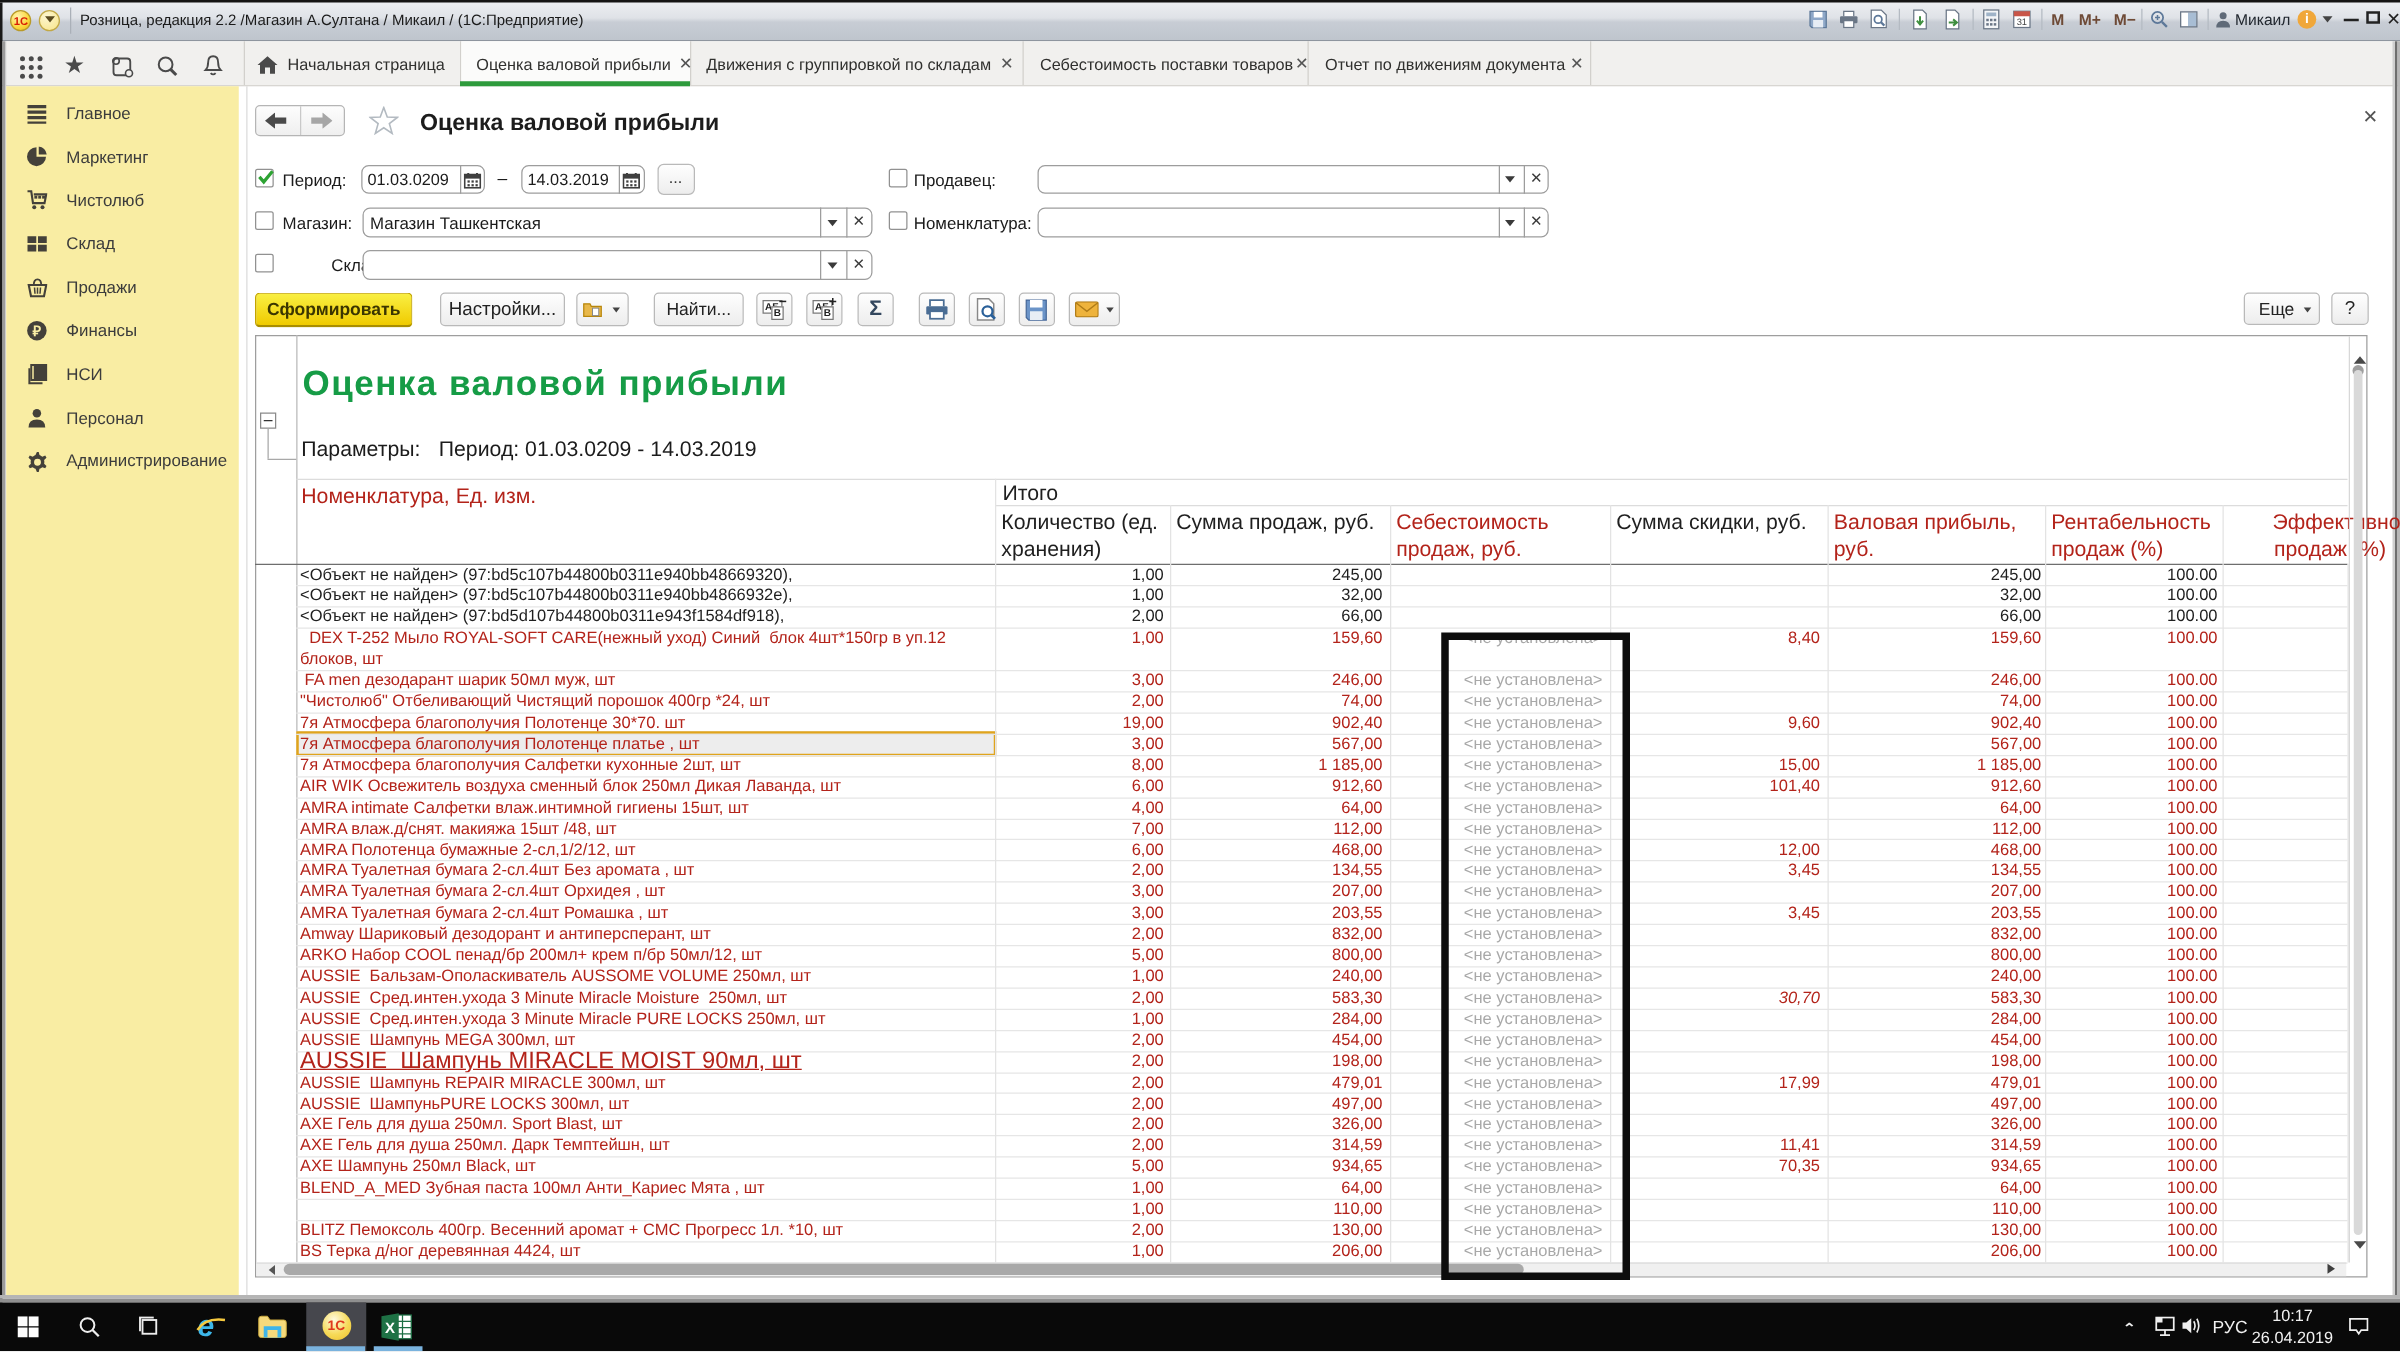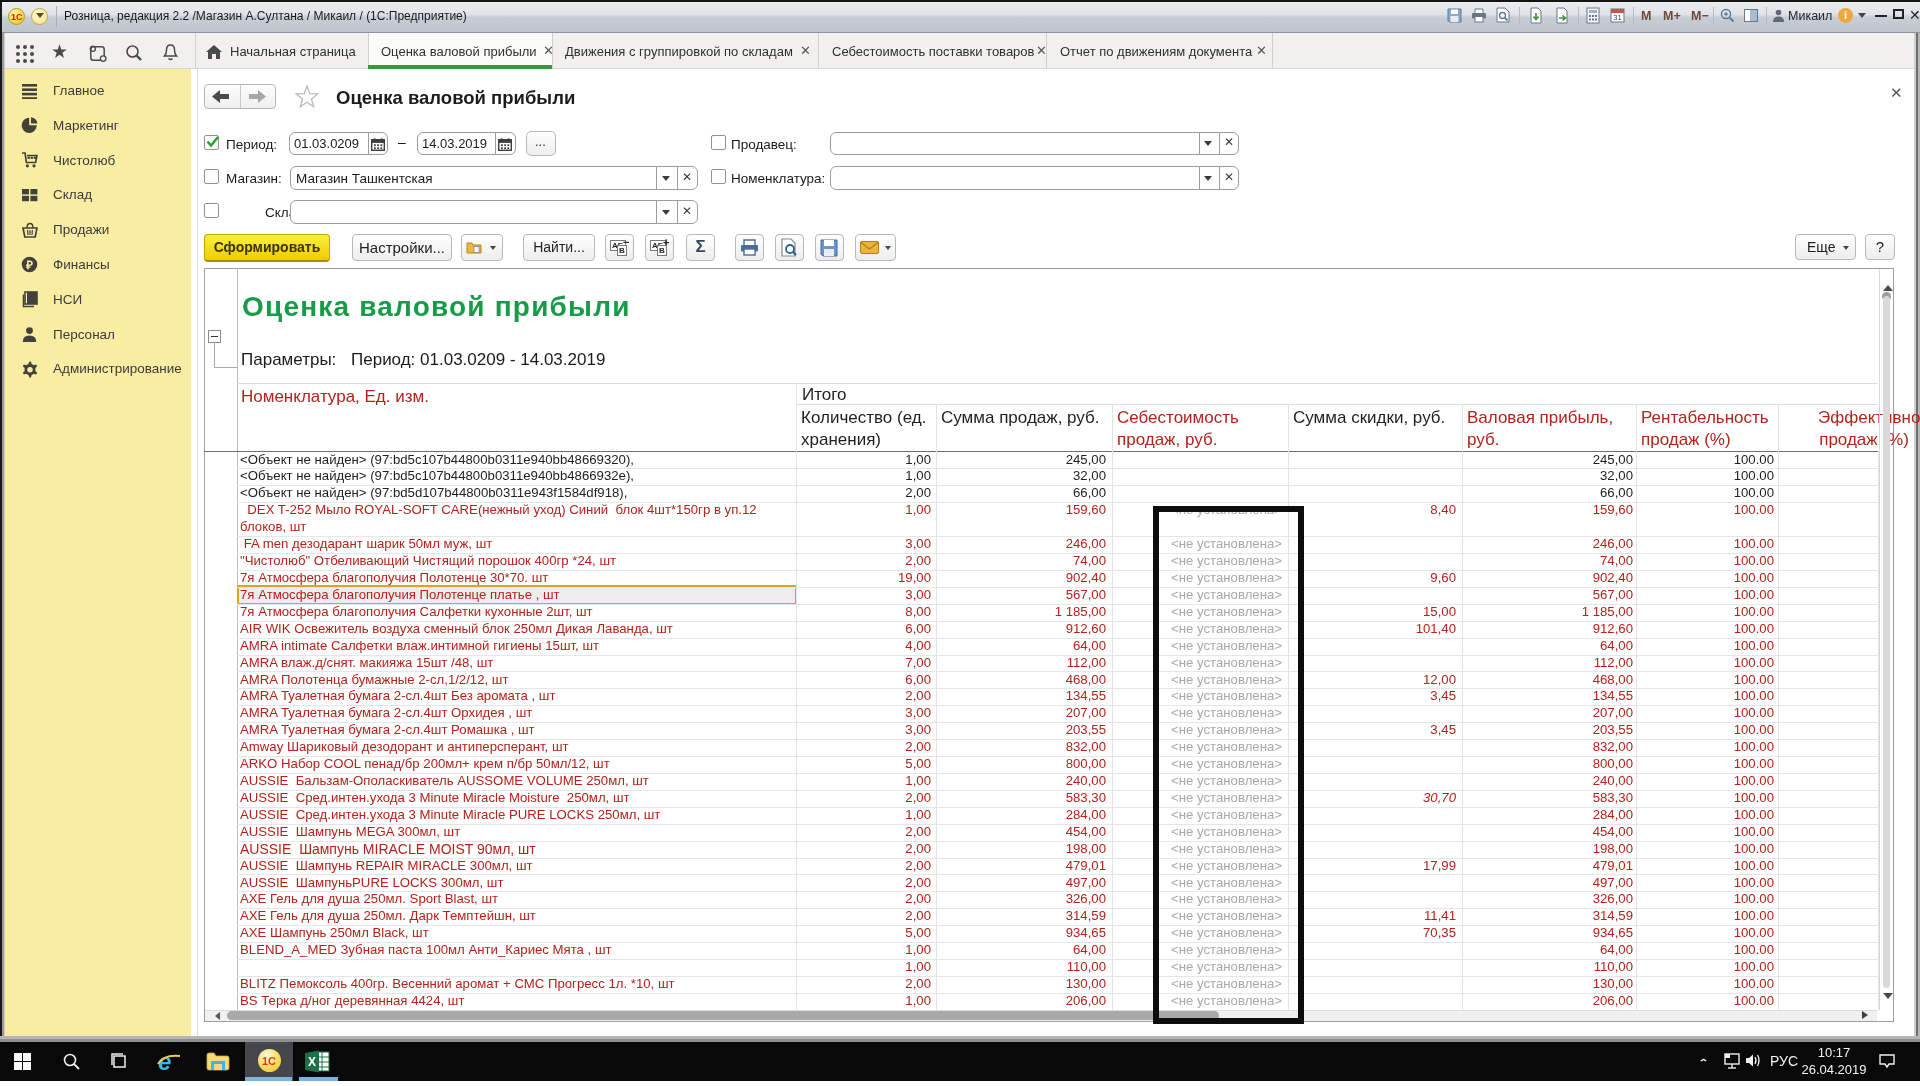--- a/index.html
+++ b/index.html
@@ -560,21 +560,21 @@
 <div class="a" style="left:237px;top:823.7px;width:1641px;height:16.9px;">
     <div class="red" style="position:absolute;left:3px;top:0;width:553px;font-size:13.2px;line-height:16.92px;overflow:hidden;">AUSSIE&nbsp; Шампунь MEGA 300мл, шт</div>
     <div class="num red" style="left:559px;top:0px;width:135px;line-height:16.92px;">2,00</div>
     <div class="num red" style="left:699px;top:0px;width:170px;line-height:16.92px;">454,00</div>
     <div class="num gry" style="left:875px;top:0px;width:170px;line-height:16.92px;">&lt;не установлена&gt;</div>
     <div class="num red" style="left:1225px;top:0px;width:171px;line-height:16.92px;">454,00</div>
     <div class="num red" style="left:1399px;top:0px;width:138px;line-height:16.92px;">100.00</div>
   </div>
 <div class="hl" style="left:237px;top:841px;width:1641px;"></div>
 <div class="a" style="left:237px;top:840.7px;width:1641px;height:16.9px;">
-    <div class="red" style="position:absolute;left:3px;top:0;width:553px;font-size:14px;line-height:16.92px;overflow:hidden;">AUSSIE&nbsp; Шампунь MIRACLE MOIST 90мл, шт</div>
+    <div class="red" style="position:absolute;left:3px;top:0;width:553px;font-size:19px;line-height:16.92px;overflow:hidden;text-decoration:underline;">AUSSIE&nbsp; Шампунь MIRACLE MOIST 90мл, шт</div>
     <div class="num red" style="left:559px;top:0px;width:135px;line-height:16.92px;">2,00</div>
     <div class="num red" style="left:699px;top:0px;width:170px;line-height:16.92px;">198,00</div>
     <div class="num gry" style="left:875px;top:0px;width:170px;line-height:16.92px;">&lt;не установлена&gt;</div>
     <div class="num red" style="left:1225px;top:0px;width:171px;line-height:16.92px;">198,00</div>
     <div class="num red" style="left:1399px;top:0px;width:138px;line-height:16.92px;">100.00</div>
   </div>
 <div class="hl" style="left:237px;top:858px;width:1641px;"></div>
 <div class="a" style="left:237px;top:857.6px;width:1641px;height:16.9px;">
     <div class="red" style="position:absolute;left:3px;top:0;width:553px;font-size:13.2px;line-height:16.92px;overflow:hidden;">AUSSIE&nbsp; Шампунь REPAIR MIRACLE 300мл, шт</div>
     <div class="num red" style="left:559px;top:0px;width:135px;line-height:16.92px;">2,00</div>

